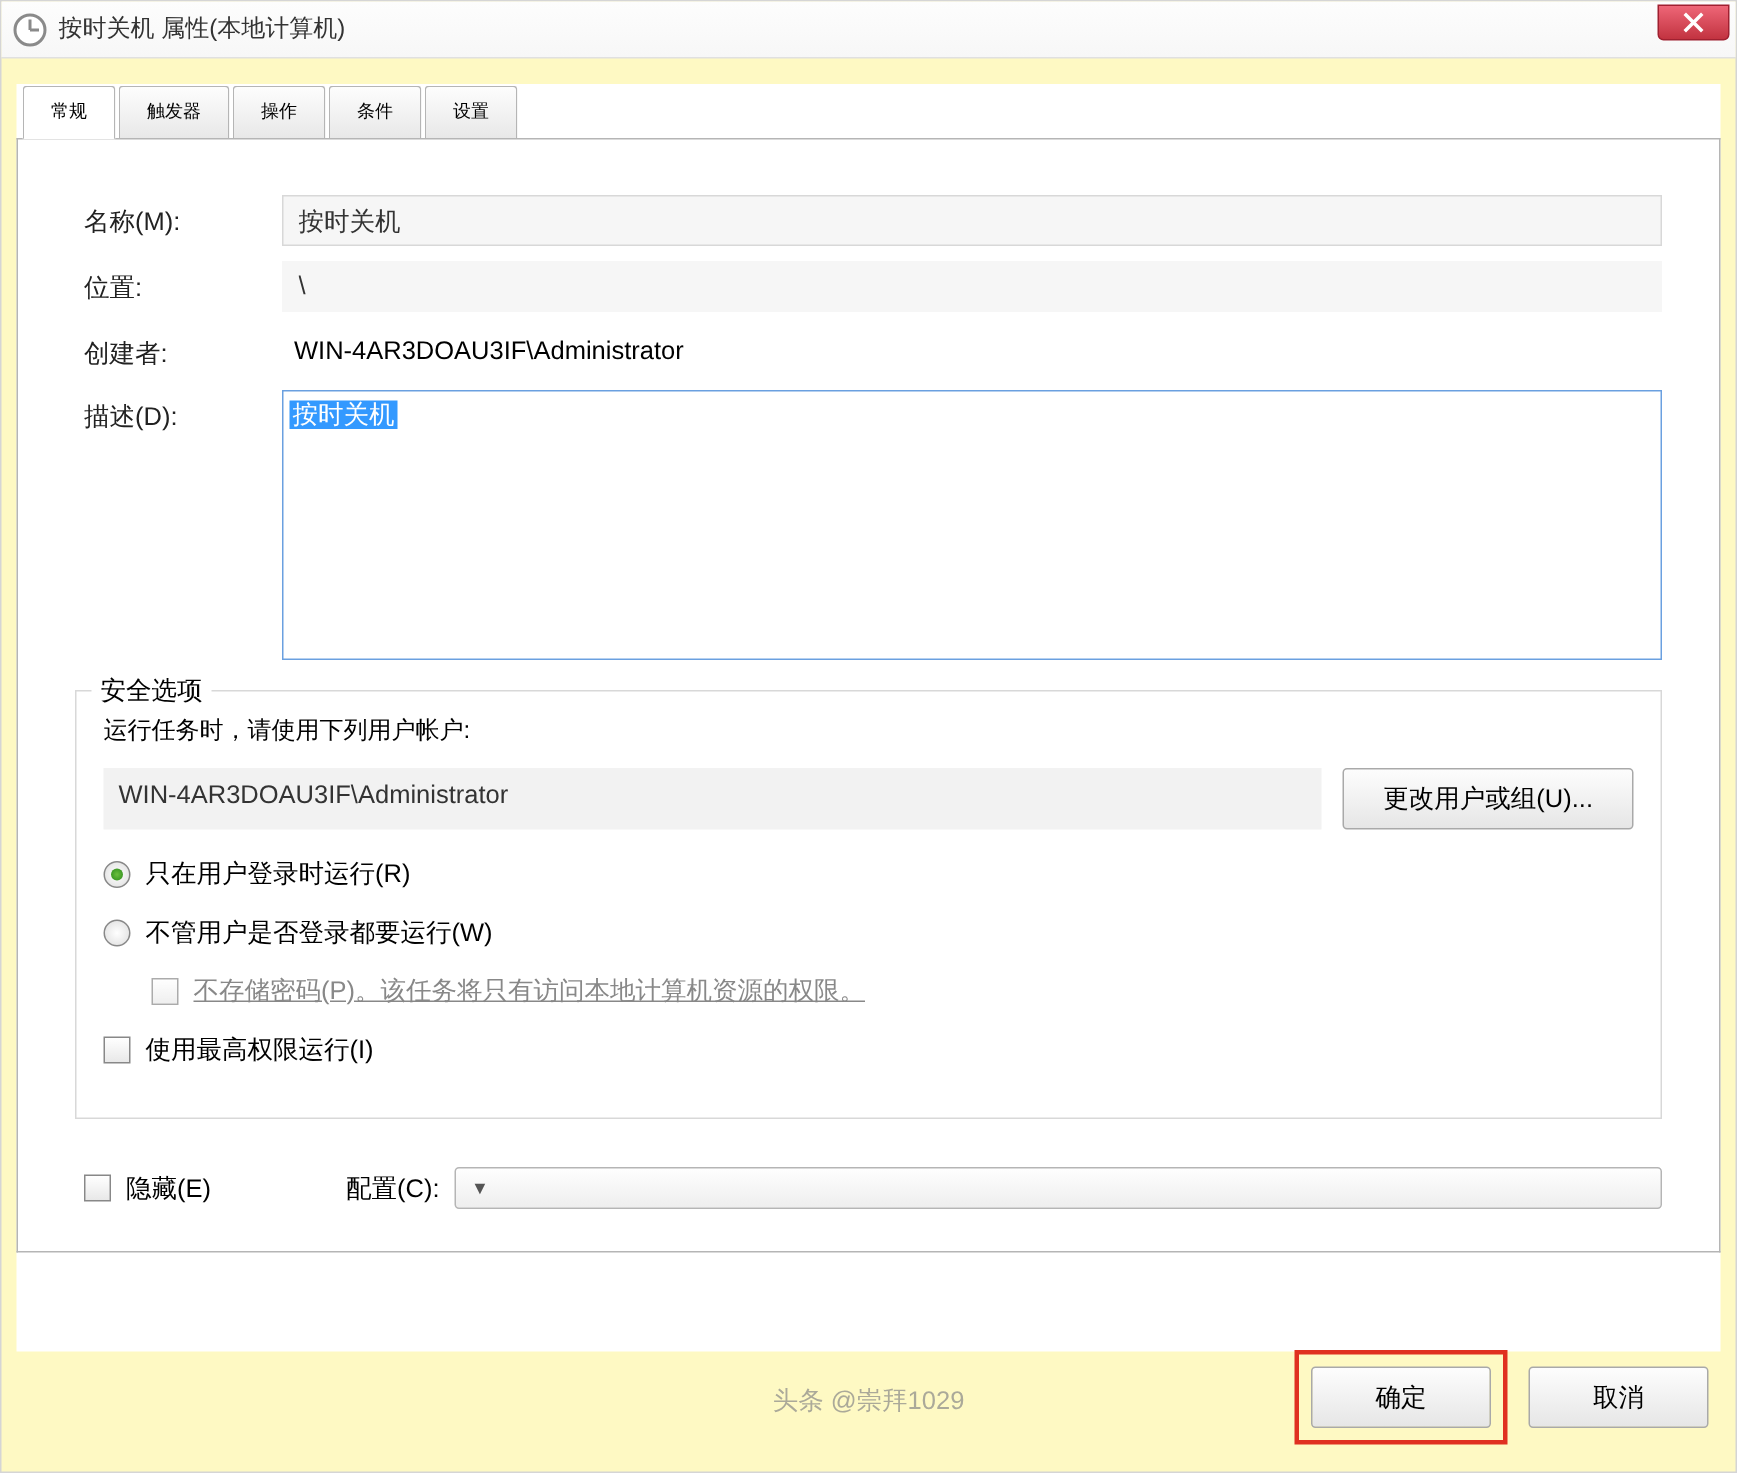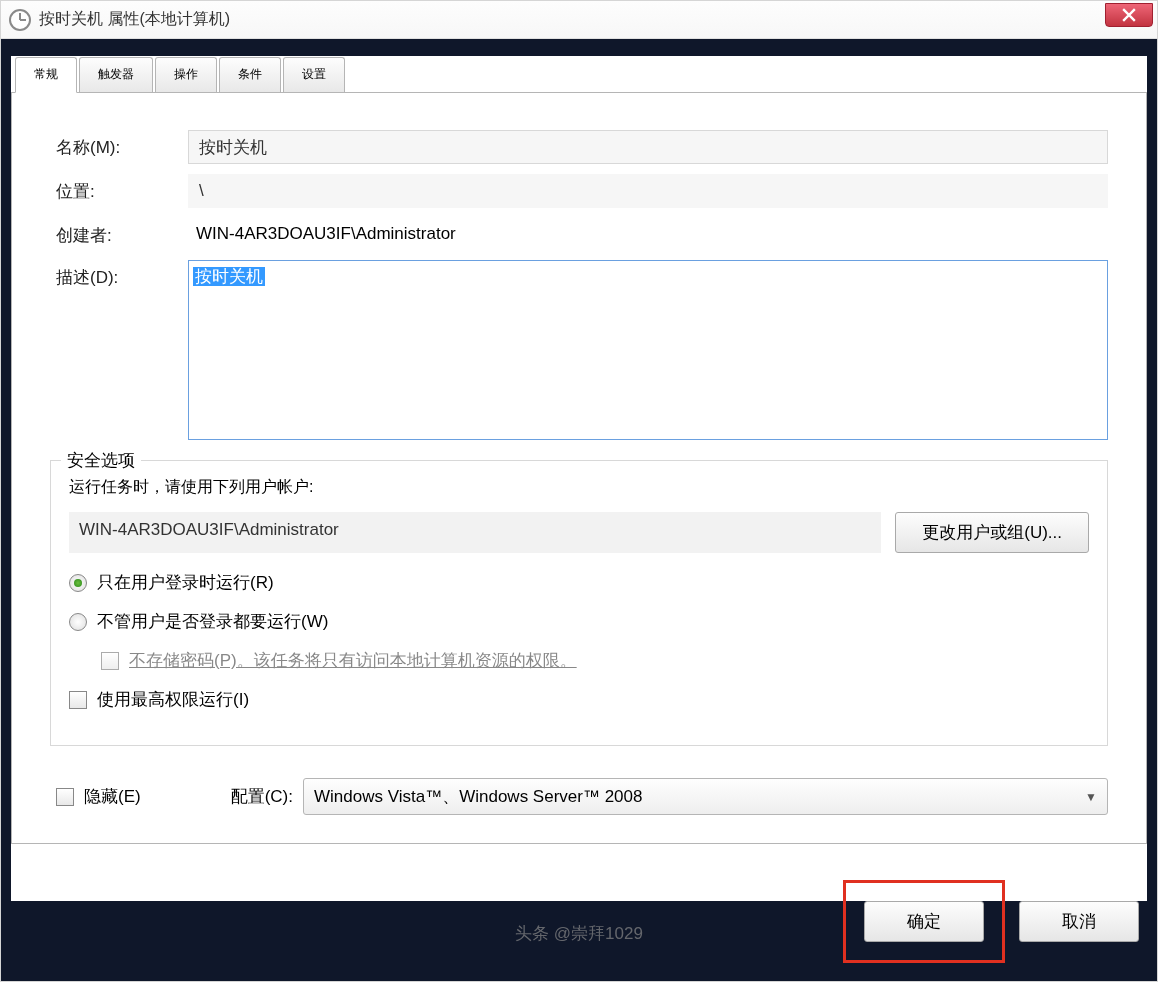--- a/index.html
+++ b/index.html
@@ -7,21 +7,21 @@
       font-family: "Microsoft YaHei", "Segoe UI", Tahoma, sans-serif;
       font-size: 15px;
       background: #f0f0f0;
       width: 1158px;
       height: 982px;
       overflow: hidden;
     }
     .window {
       width: 1158px;
       height: 982px;
-      background: #0f172a;
+      background: #fef9c3;
       border: 1px solid #d5d5d5;
       position: relative;
     }
     .titlebar {
       height: 38px;
       background: linear-gradient(#fdfdfd, #f7f7f7);
       border-bottom: 1px solid #e0e0e0;
       display: flex;
       align-items: center;
       padding-left: 8px;
@@ -209,21 +209,21 @@
     }
     .combo-arrow { font-size: 12px; color: #555; }
     .button-bar {
       position: absolute;
       bottom: 18px; right: 18px;
       display: flex; gap: 14px;
       align-items: center;
     }
     .ok-highlight {
       border: 3px solid #e03020;
-      padding: 18px;
+      padding: 8px;
       display: inline-block;
     }
     .watermark {
       position: absolute;
       bottom: 36px; left: 50%; transform: translateX(-50%);
       color: #888; font-size: 17px; opacity: 0.7;
       pointer-events: none;
       white-space: nowrap;
     }
   </style>
@@ -299,21 +299,20 @@
         </div>
       </div>
 
       <div class="bottom-row">
         <div class="check-row" style="margin-bottom:0;">
           <div class="checkbox"></div>
           <span>隐藏(E)</span>
         </div>
         <span style="margin-left:80px;font-size:17px;">配置(C):</span>
         <div class="combo">
-          <span>Windows Vista™、Windows Server™ 2008</span>
           <span class="combo-arrow">▼</span>
         </div>
       </div>
 
     </div>
   </div>
 
   <div class="button-bar">
     <span class="ok-highlight">
       <button class="win-button" style="min-width:120px;">确定</button>

